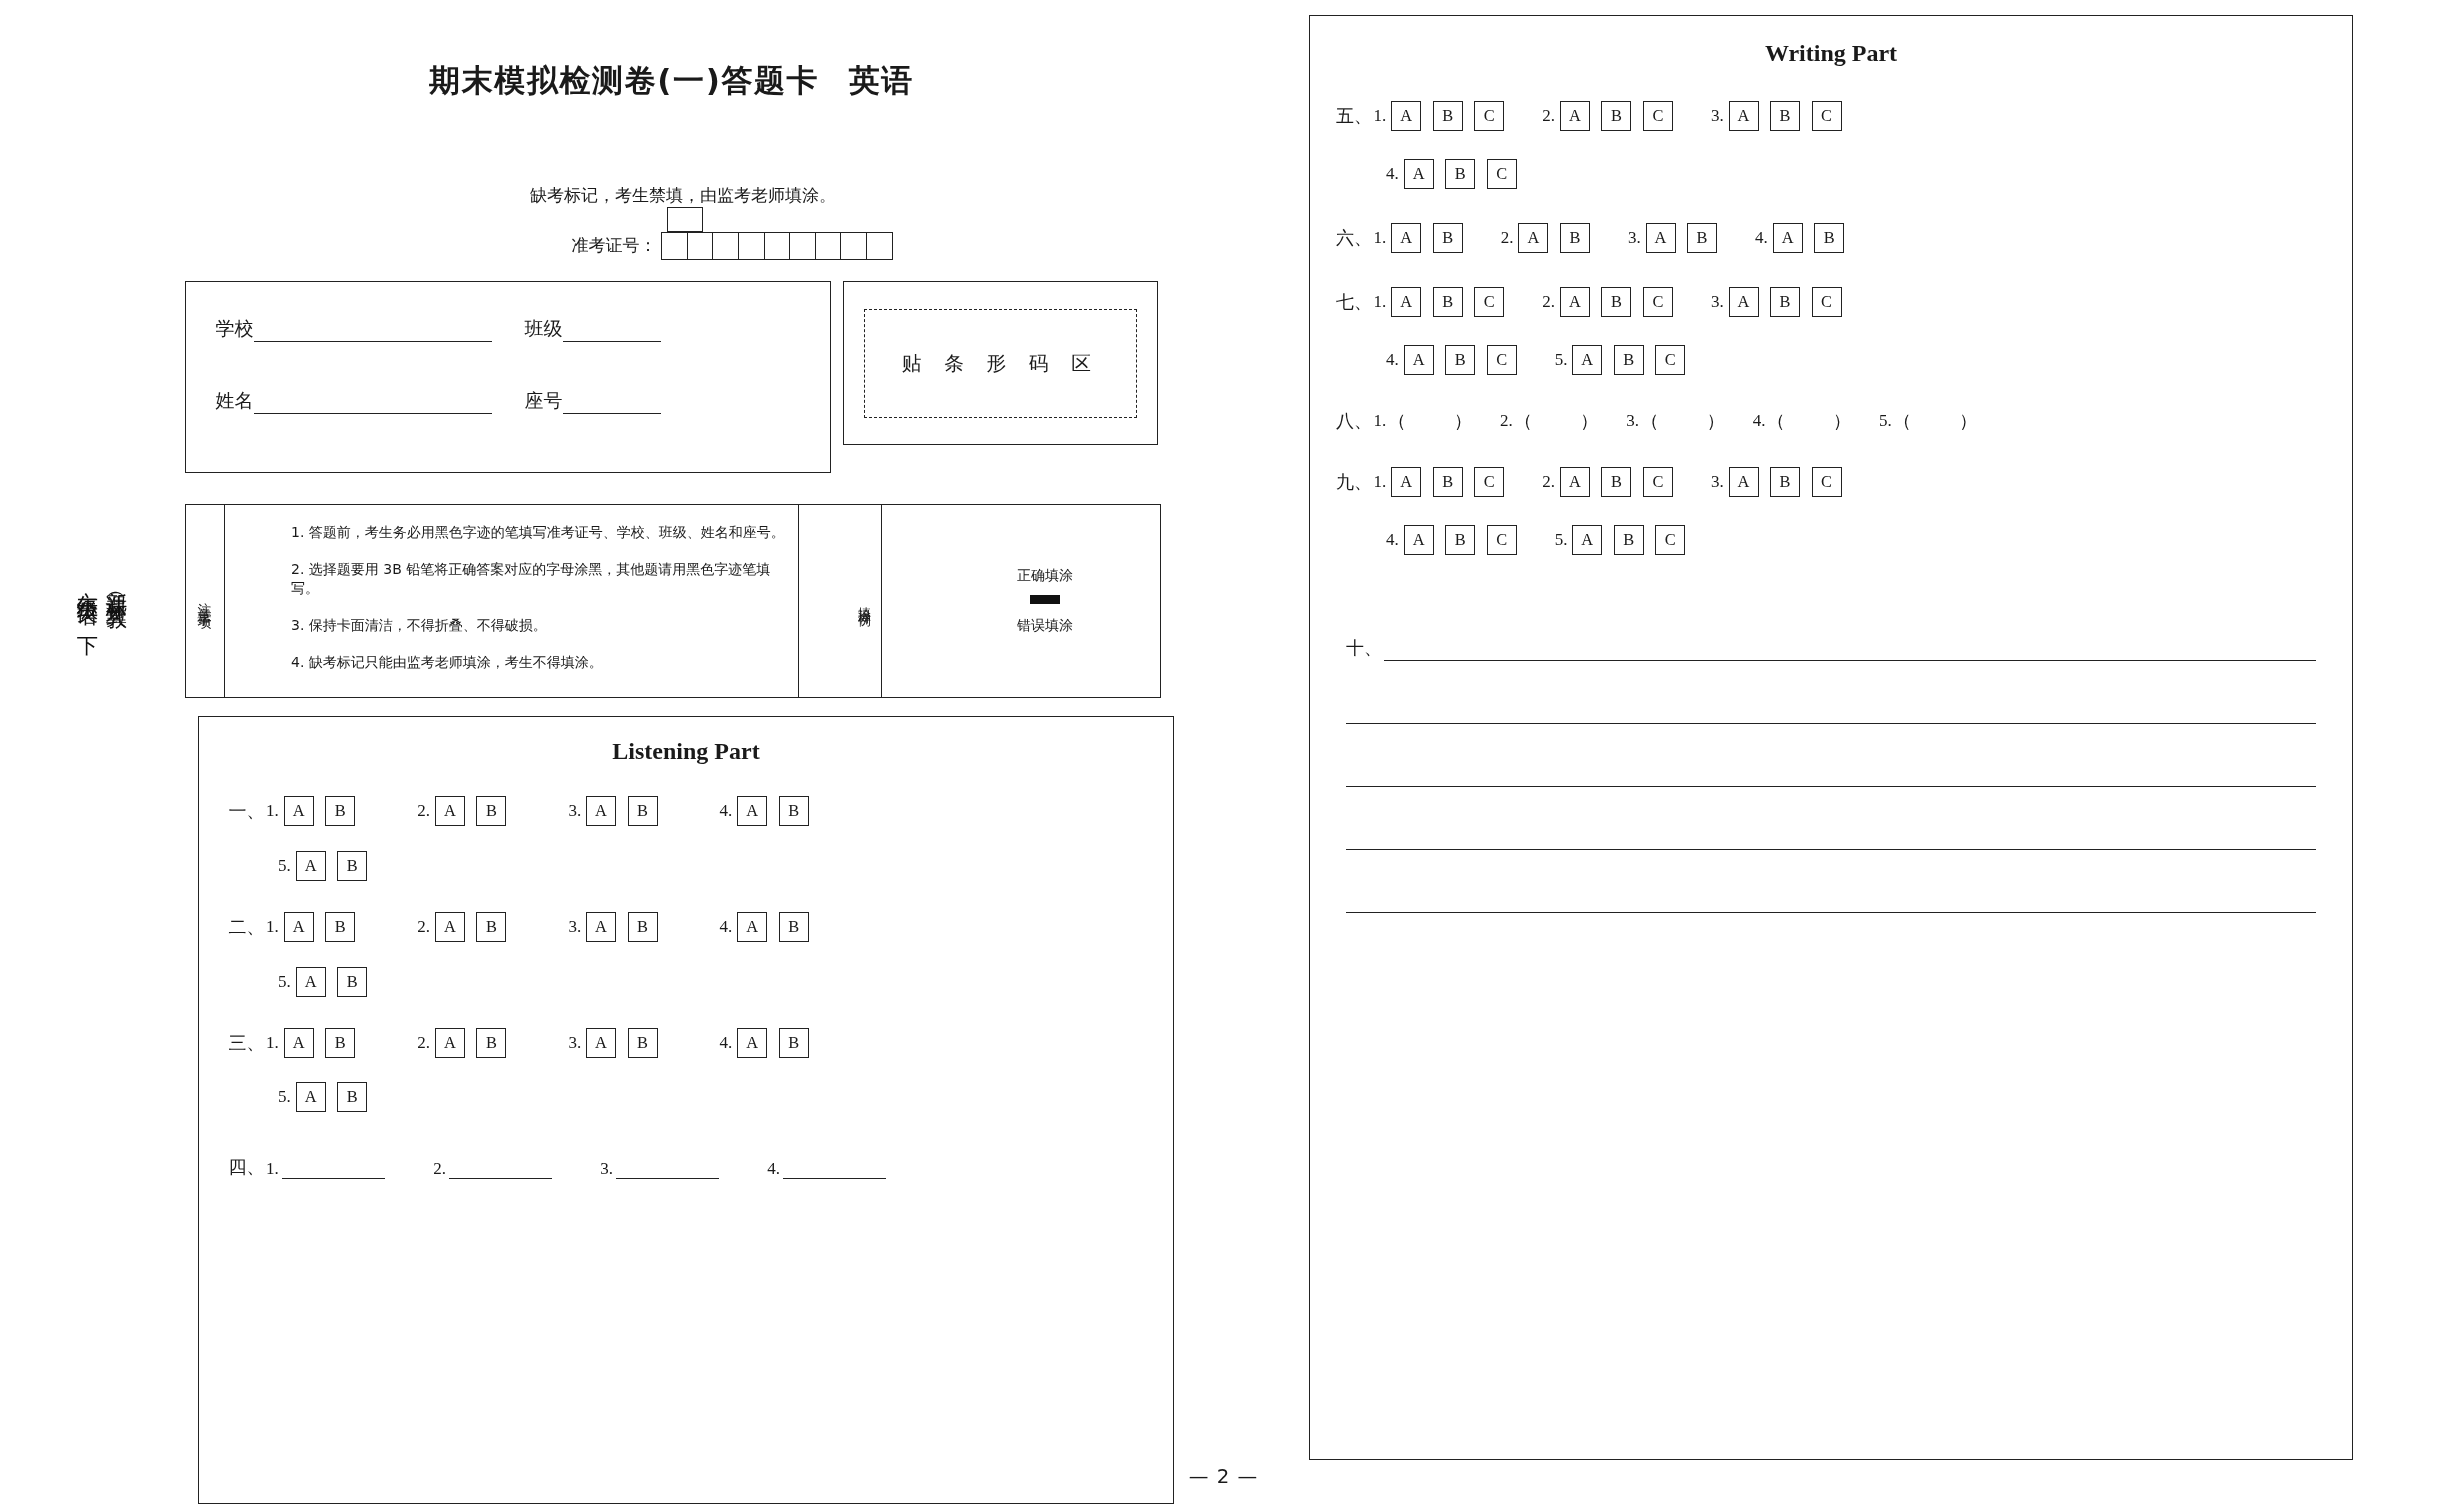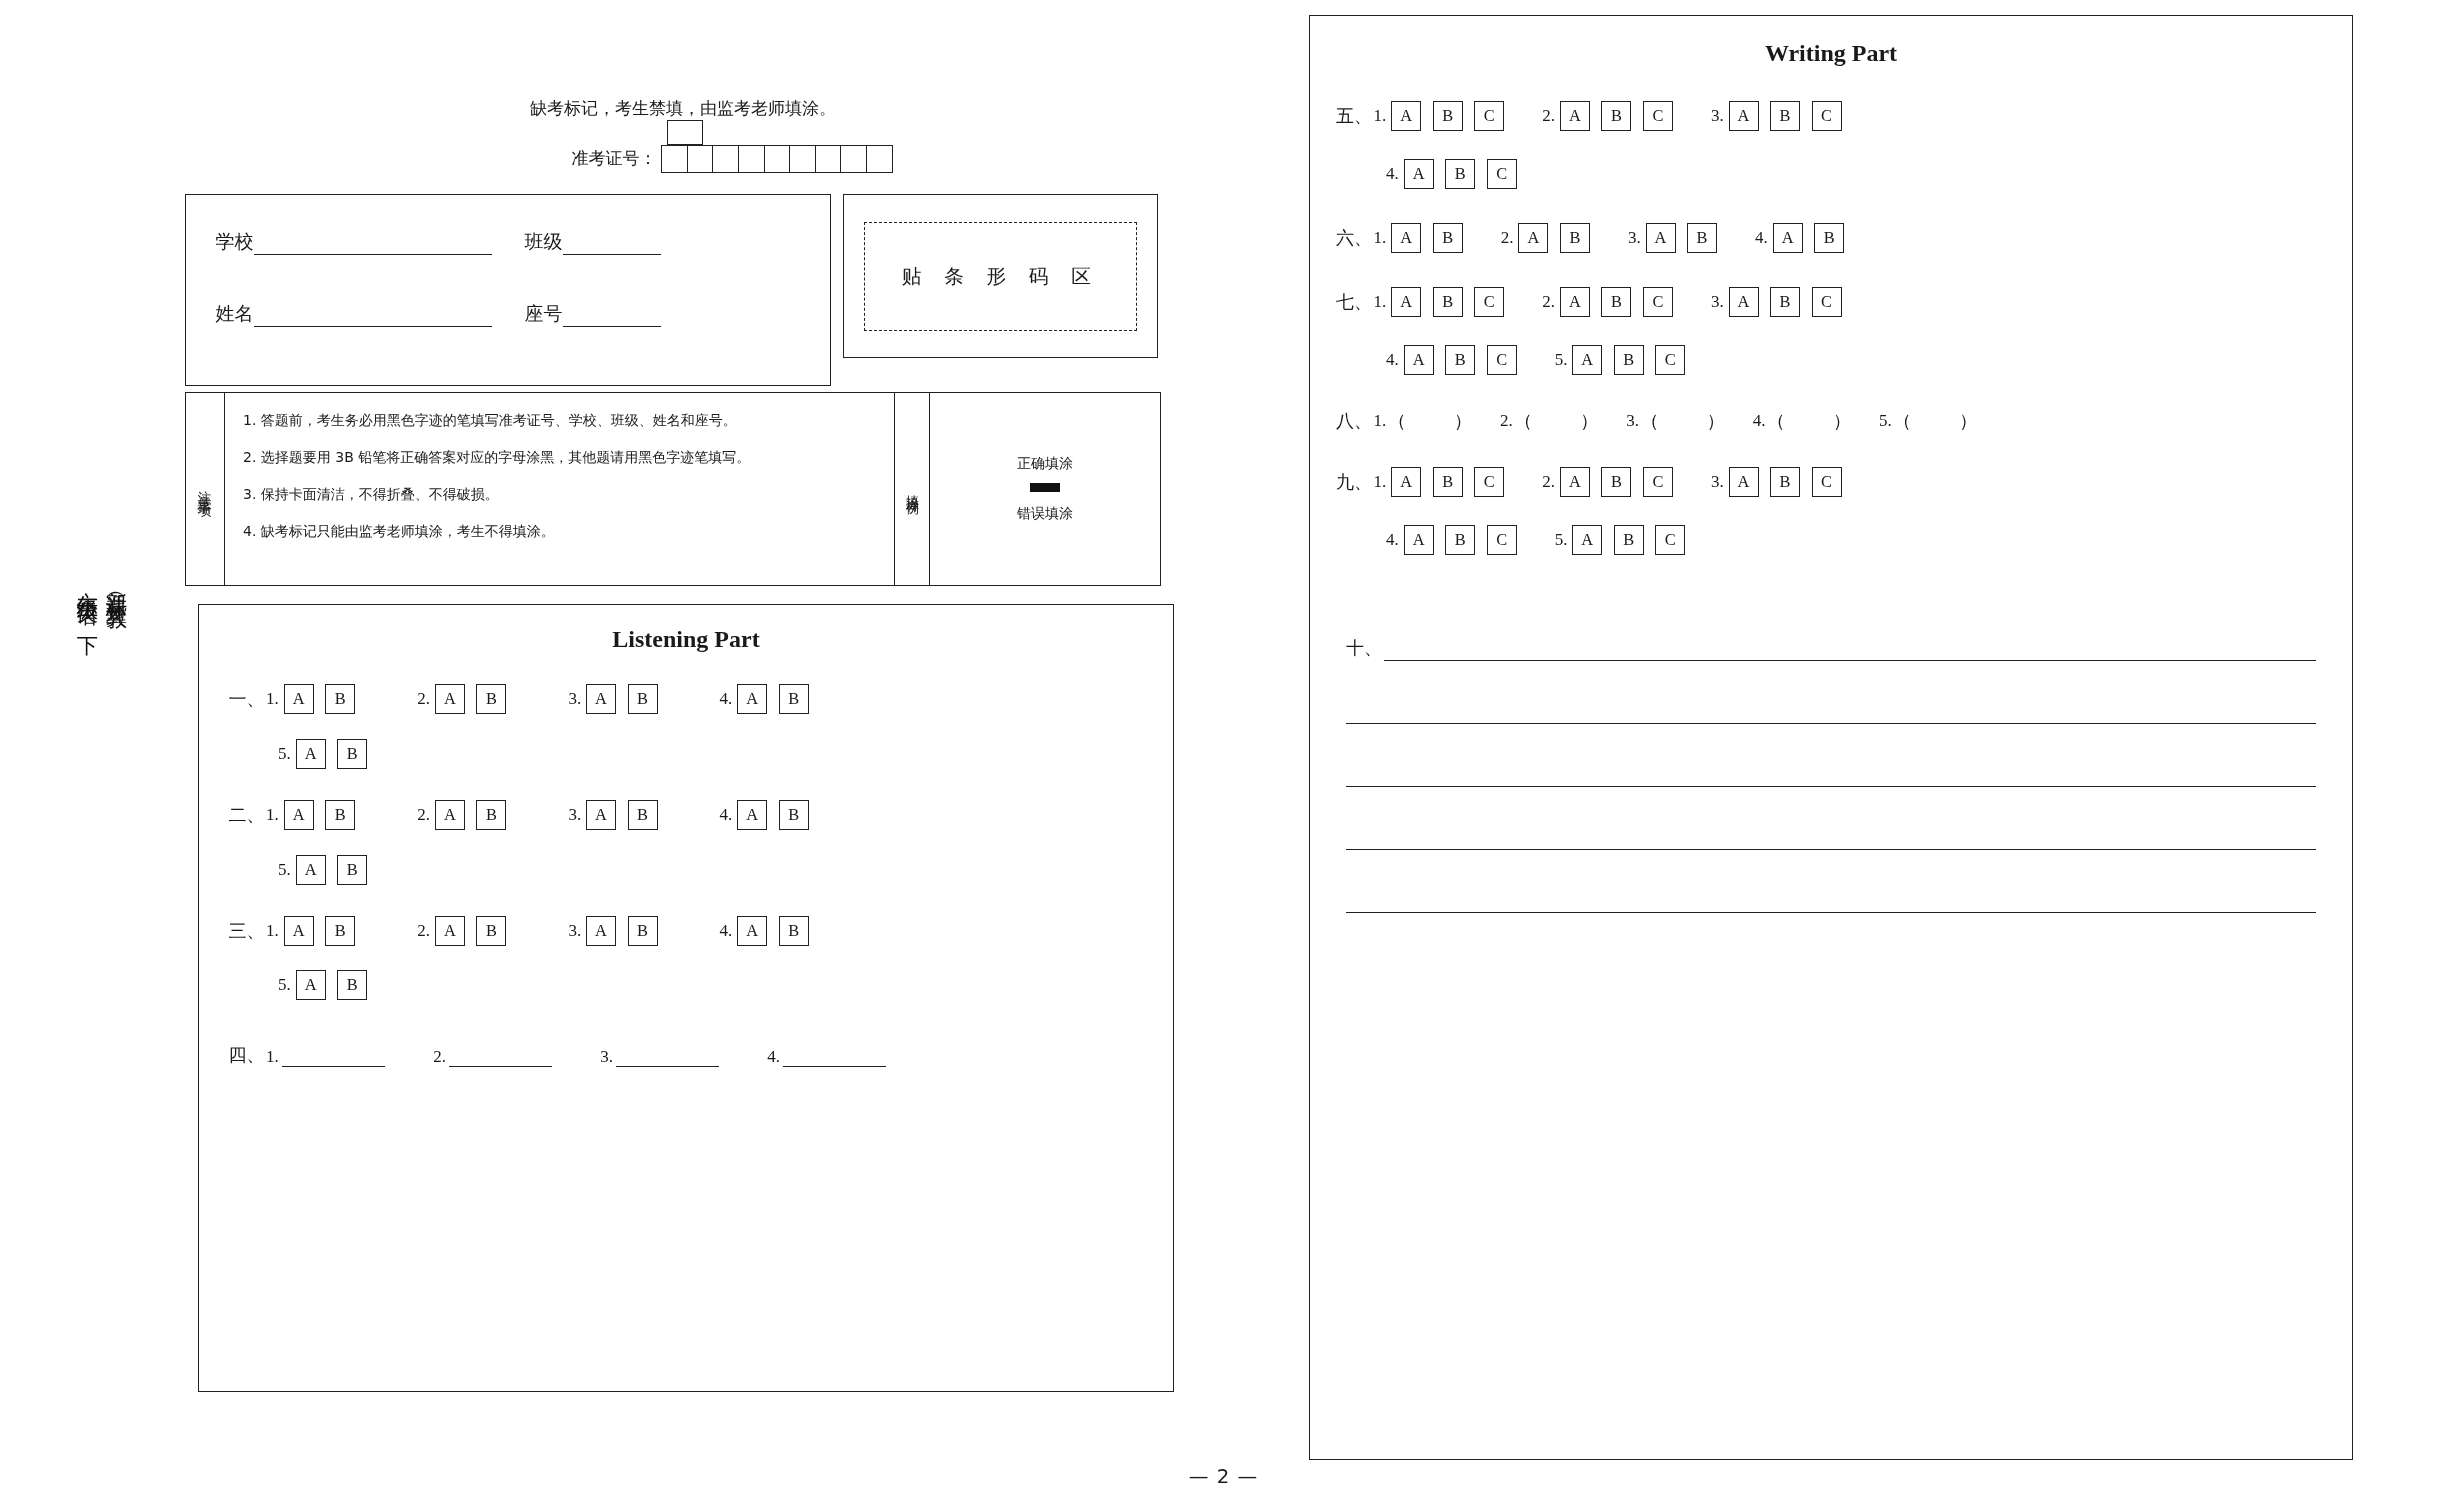--- a/index.html
+++ b/index.html
@@ -124,25 +124,26 @@
     align-items: center;
     justify-content: center;
     font-size: 19.7px;
     letter-spacing: 8.2px;
     font-family: "DejaVu Sans", sans-serif;
   }
 
   
   .notes {
     display: flex;
-    margin-top: 6px;
+    margin-top: 31px;
     width: 976px;
     height: 194px;
     border: 1.2px solid #222;
     box-sizing: border-box;
+    gap: 48px;
   }
   .notes-label {
     width: 38px;
     border-right: 1.2px solid #222;
     display: flex;
     align-items: center;
     justify-content: center;
     font-size: 14px;
     font-family: "DejaVu Sans", sans-serif;
   }
@@ -294,20 +295,23 @@
 
 <div class="page">
 
   <div class="side-label">
     <span class="seg">新课标（冀教）</span>
     <span class="seg">六年级英语·下</span>
   </div>
 
   <div class="left-col">
 
+    <div class="doc-title">
+      <span>期末模拟检测卷(一)答题卡</span><span class="en">英语</span>
+    </div>
 
     <div class="absent-row">
       <span class="txt">缺考标记，考生禁填，由监考老师填涂。</span>
       <span class="absent-box"></span>
       <span class="exam-no">
         <span>准考证号：</span>
         <span class="cells">
           <span></span>
           <span></span>
           <span></span>

